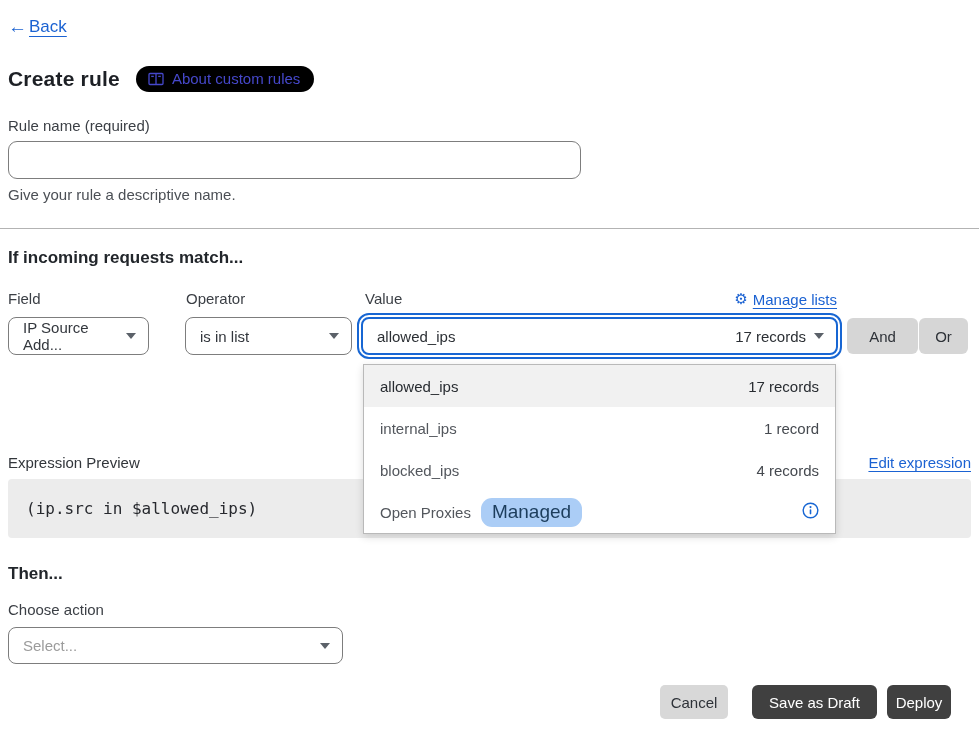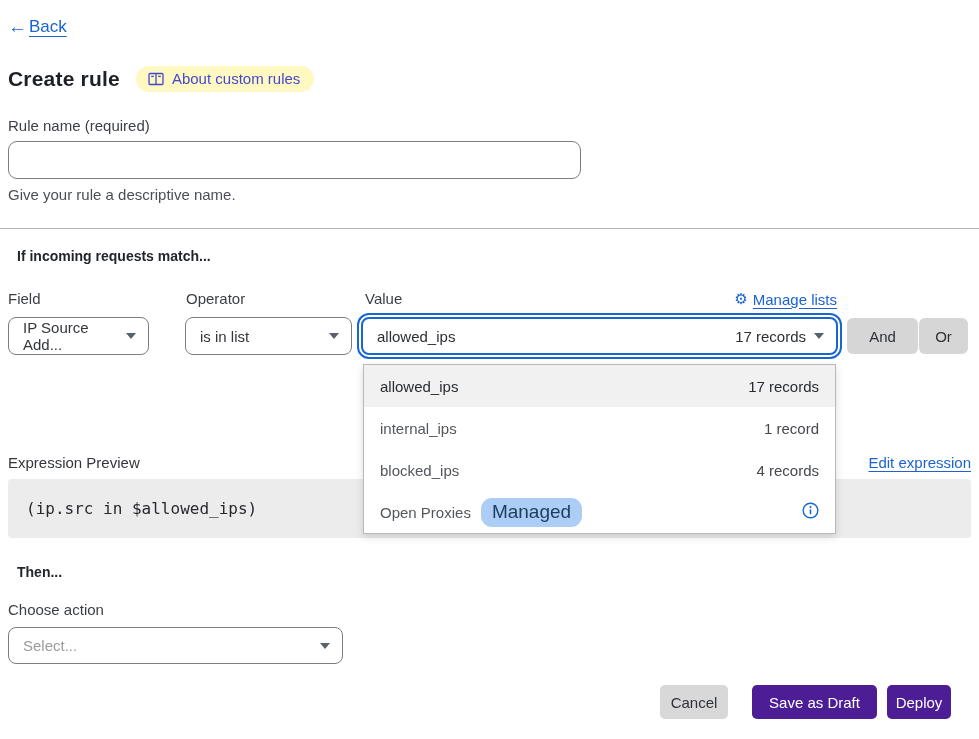--- a/index.html
+++ b/index.html
@@ -10,35 +10,35 @@
   a, .link { color:#1b62d2; text-decoration:underline; text-underline-offset:3px; cursor:pointer; }
 
   
   .back { position:absolute; left:8px; top:16px; font-size:17px; color:#1b62d2; display:flex; align-items:center; gap:2px; }
   .back .arrow { text-decoration:none; font-size:19px; }
   .back .back-text { text-decoration:underline; text-underline-offset:4px; }
 
   
   .title-row { position:absolute; left:8px; top:66px; display:flex; align-items:center; gap:16px; }
   .page-title { font-size:21px; font-weight:bold; color:#1d2025; letter-spacing:.2px; }
-  .about-badge { display:inline-flex; align-items:center; gap:8px; background:#fef9c3; color:#4648cb;
+  .about-badge { display:inline-flex; align-items:center; gap:8px; background:#000000; color:#4648cb;
                  border-radius:14px; padding:4px 14px 5px 12px; font-size:15px; cursor:pointer; }
   .about-badge svg { display:block; }
 
   
   .field-label { position:absolute; font-size:15px; color:#3b3f45; }
   .helper { position:absolute; font-size:15px; color:#4b4f55; }
 
   .text-input { position:absolute; left:8px; top:141px; width:573px; height:38px;
                 border:1px solid #7d7d7d; border-radius:9px; font-size:15px; padding:0 12px;
                 font-family:"Liberation Sans", sans-serif; color:#24282e; background:#fff; }
 
   .divider { position:absolute; left:0; top:228px; width:979px; height:1px; background:#b3b3b3; }
 
-  .section-heading { position:absolute; left:8px; font-size:14px; font-weight:bold; color:#22262b;margin-left:9px; }
+  .section-heading { position:absolute; left:8px; font-size:17px; font-weight:bold; color:#22262b; }
 
   
   .select { position:absolute; height:38px; background:#fff; border:1px solid #7d7d7d; border-radius:8px;
             display:flex; align-items:center; justify-content:space-between; padding:0 12px 0 14px;
             font-size:15px; color:#33373d; cursor:pointer; }
   .caret { width:0; height:0; border-left:5px solid transparent; border-right:5px solid transparent;
            border-top:6px solid #5b6169; flex:none; margin-left:8px; }
 
   .value-select { position:absolute; left:361px; top:317px; width:477px; height:38px; background:#fff;
                   border:2px solid #1766d3; border-radius:8px; outline:2px solid #1766d3; outline-offset:2px;
@@ -74,21 +74,21 @@
   .code-text { font-family:"DejaVu Sans Mono","Liberation Mono",monospace; font-size:16px; color:#27292e; }
 
   
   .action-select { left:8px; top:627px; width:335px; height:37px; }
   .placeholder-text { color:#9b9b9b; }
 
   
   .btn { position:absolute; height:34px; border:none; border-radius:5px; font-size:15px;
          font-family:"Liberation Sans", sans-serif; cursor:pointer; }
   .btn-gray { background:#d8d8d8; color:#2e3238; }
-  .btn-blue { background:#4c1d95; color:#ffffff; }
+  .btn-blue { background:#404040; color:#ffffff;border-radius:6px; }
 
   .info-icon { display:inline-block; cursor:pointer; }
 </style>
 </head>
 <body>
 
 <div class="page">
 
   <div class="back">
     <span class="arrow">←</span>

